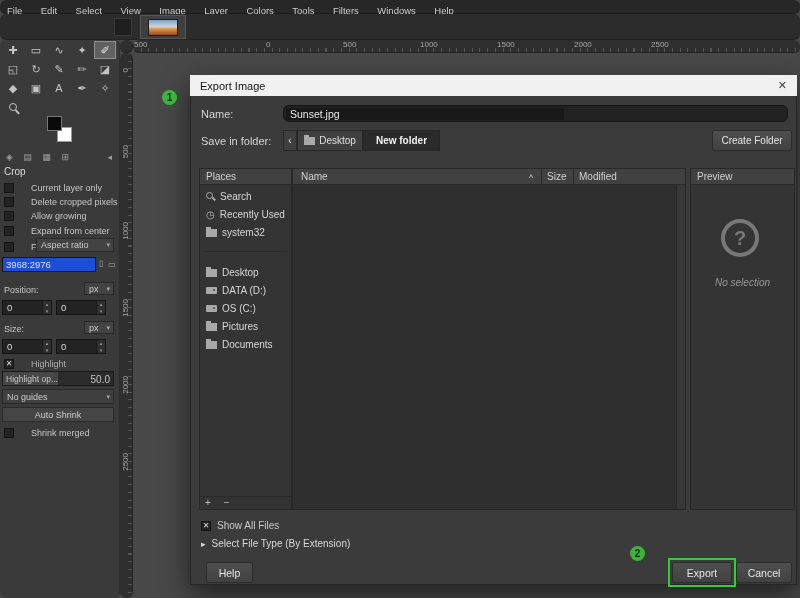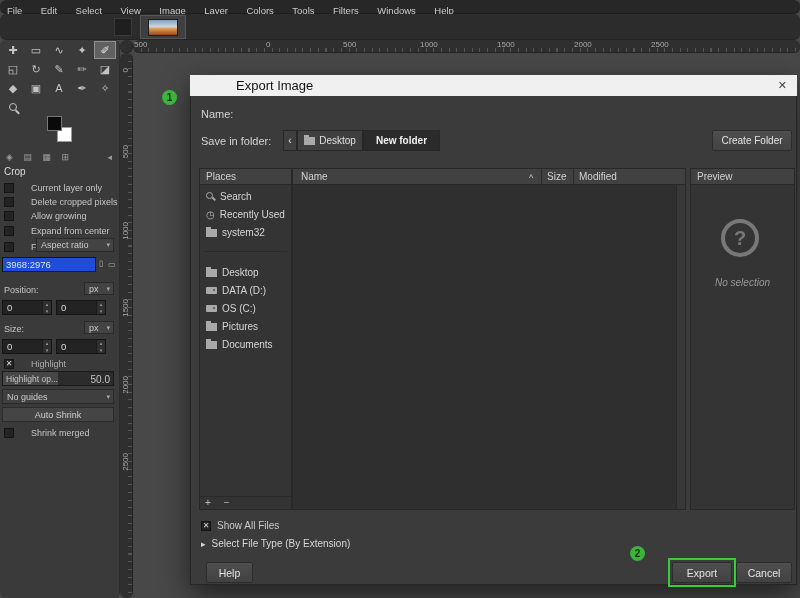--- a/index.html
+++ b/index.html
@@ -69,21 +69,21 @@
   .rlabel { position:absolute; top:0; font-size:8px; color:#a8a8a8; }
   #left-ruler { left:120px; top:53px; width:13px; height:545px; background:#2f2f2f; border-right:1px solid #232323;
     background-image:repeating-linear-gradient(to bottom, #555 0 1px, transparent 1px 7.7px);
     background-size:4px 100%; background-repeat:no-repeat; background-position:100% 0; }
   .vlabel { position:absolute; left:1px; font-size:8px; color:#a8a8a8; writing-mode:vertical-rl; transform:rotate(180deg); }
   #canvas { left:133px; top:53px; width:667px; height:545px; background:#484848; }
 
   
   #dialog { left:190px; top:75px; width:607px; height:510px; z-index:5; box-shadow:0 10px 28px rgba(0,0,0,.55); }
   #dlg-title { position:absolute; left:0; top:0; right:0; height:21px; background:#f0f0f0; display:flex; align-items:center; padding:0 10px; }
-  #dlg-title .t { font-size:13px; color:#141414;margin-left:36px; }
+  #dlg-title .t { font-size:11px; color:#141414; }
   #dlg-close { margin-left:auto; font-size:11px; color:#444; cursor:default; }
   #dlg-body { position:absolute; left:0; top:21px; right:0; bottom:0; background:#3b3b3b; border:1px solid #262626; border-top:none; }
 
   .dlg-label { position:absolute; font-size:11px; color:#d4d4d4; }
 
   #name-input { left:92px; top:9px; width:505px; height:17px; background:#222222; border:1px solid #141414; }
   #name-selection { position:absolute; left:2px; top:2px; width:278px; height:12px; background:#181818; }
   #name-text { position:absolute; left:6px; top:2px; font-size:10.5px; color:#e8e8e8; }
 
   .crumb-btn { position:absolute; top:34px; height:21px; background:#3f3f3f; border:1px solid #282828; display:flex; align-items:center; justify-content:center; gap:4px; font-size:10px; color:#e0e0e0; }
@@ -299,20 +299,24 @@
   <div id="canvas" class="abs"></div>
 
   <div id="dialog" class="abs">
     <div id="dlg-title">
       <span class="t">Export Image</span>
       <span id="dlg-close">✕</span>
     </div>
     <div id="dlg-body">
 
       <span class="dlg-label" style="left:10px; top:12px;">Name:</span>
+      <div id="name-input" class="abs">
+        <div id="name-selection"></div>
+        <span id="name-text">Sunset.jpg</span>
+      </div>
 
       <span class="dlg-label" style="left:10px; top:39px;">Save in folder:</span>
       <div class="crumb-btn" style="left:92px; width:14px;">
         <span>‹</span>
       </div>
       <div class="crumb-btn" style="left:106px; width:66px;">
         <span class="fold"></span>
         <span>Desktop</span>
       </div>
       <div class="crumb-btn" id="crumb-current" style="left:172px; width:77px;">

